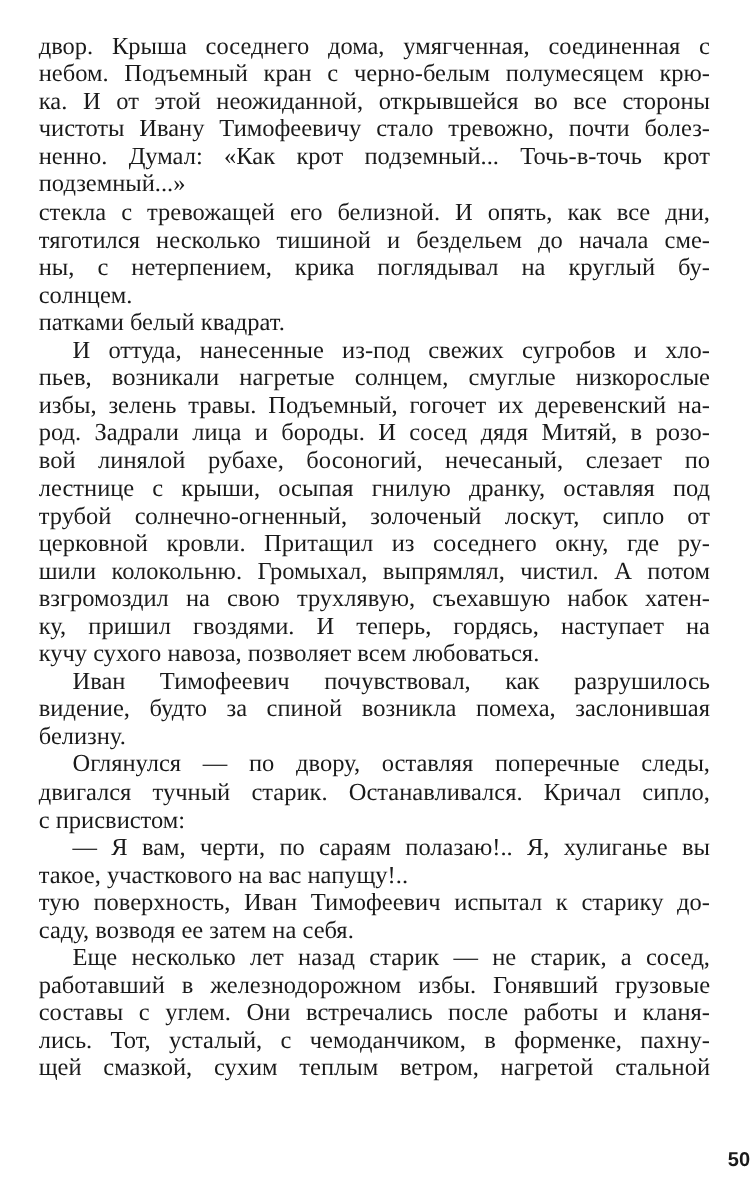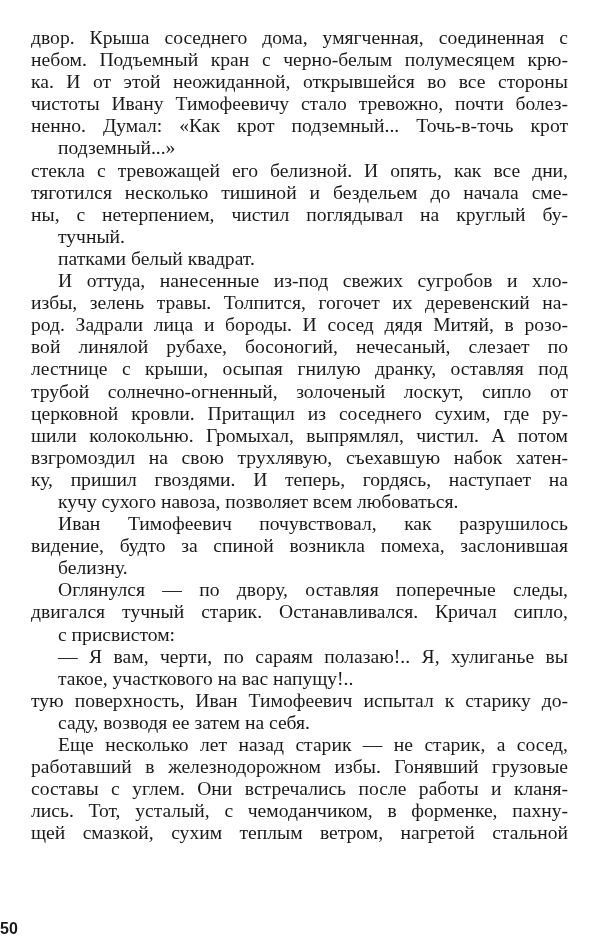--- a/index.html
+++ b/index.html
@@ -4,56 +4,57 @@
 <style>
   html, body { margin: 0; padding: 0; background: #ffffff; }
   body { width: 600px; height: 950px; position: relative; overflow: hidden; }
   .page {
     position: absolute; left: 31px; top: 27px; width: 537px;
     font-family: "Liberation Serif", serif;
     font-size: 19.6px; line-height: 22.1px; color: #1a1a1a;
     text-align: justify;
   }
   .line { display: block; height: 22.1px; white-space: nowrap; text-align-last: justify; text-align: justify; overflow: visible; }
-  .line.last { text-align-last: left; margin-left: 27px; }
+  .line.last { text-align-last: left; }
   .line.indent { padding-left: 27px; }
   .pagenum {
-    position: absolute; left: 0; width: 600px; top: 920px; text-align: left;
+    position: absolute; left: 0; width: 600px; top: 920px; text-align: right;
     font-family: "Liberation Sans", sans-serif; font-weight: bold; font-size: 16px; color: #1a1a1a;
   }
 </style>
 </head>
 <body>
 
 <div class="page" id="page-body">
     <div>
       <span class="line">двор. Крыша соседнего дома, умягченная, соединенная с</span>
       <span class="line">небом. Подъемный кран с черно-белым полумесяцем крю-</span>
       <span class="line">ка. И от этой неожиданной, открывшейся во все стороны</span>
       <span class="line">чистоты Ивану Тимофеевичу стало тревожно, почти болез-</span>
       <span class="line">ненно. Думал: «Как крот подземный... Точь-в-точь крот</span>
       <span class="line last">подземный...»</span>
     </div>
     <div>
       <span class="line">стекла с тревожащей его белизной. И опять, как все дни,</span>
       <span class="line">тяготился несколько тишиной и бездельем до начала сме-</span>
-      <span class="line">ны, с нетерпением, чистил поглядывал на круглый бу-</span>
-      <span class="line last">тучный.</span>
+      <span class="line">ны, с нетерпением, крика поглядывал на круглый бу-</span>
+      <span class="line last">солнцем.</span>
     </div>
     <div>
       <span class="line last">патками белый квадрат.</span>
     </div>
     <div>
       <span class="line indent">И оттуда, нанесенные из-под свежих сугробов и хло-</span>
-      <span class="line">избы, зелень травы. Толпится, гогочет их деревенский на-</span>
+      <span class="line">пьев, возникали нагретые солнцем, смуглые низкорослые</span>
+      <span class="line">избы, зелень травы. Подъемный, гогочет их деревенский на-</span>
       <span class="line">род. Задрали лица и бороды. И сосед дядя Митяй, в розо-</span>
       <span class="line">вой линялой рубахе, босоногий, нечесаный, слезает по</span>
       <span class="line">лестнице с крыши, осыпая гнилую дранку, оставляя под</span>
       <span class="line">трубой солнечно-огненный, золоченый лоскут, сипло от</span>
-      <span class="line">церковной кровли. Притащил из соседнего сухим, где ру-</span>
+      <span class="line">церковной кровли. Притащил из соседнего окну, где ру-</span>
       <span class="line">шили колокольню. Громыхал, выпрямлял, чистил. А потом</span>
       <span class="line">взгромоздил на свою трухлявую, съехавшую набок хатен-</span>
       <span class="line">ку, пришил гвоздями. И теперь, гордясь, наступает на</span>
       <span class="line last">кучу сухого навоза, позволяет всем любоваться.</span>
     </div>
     <div>
       <span class="line indent">Иван Тимофеевич почувствовал, как разрушилось</span>
       <span class="line">видение, будто за спиной возникла помеха, заслонившая</span>
       <span class="line last">белизну.</span>
     </div>

